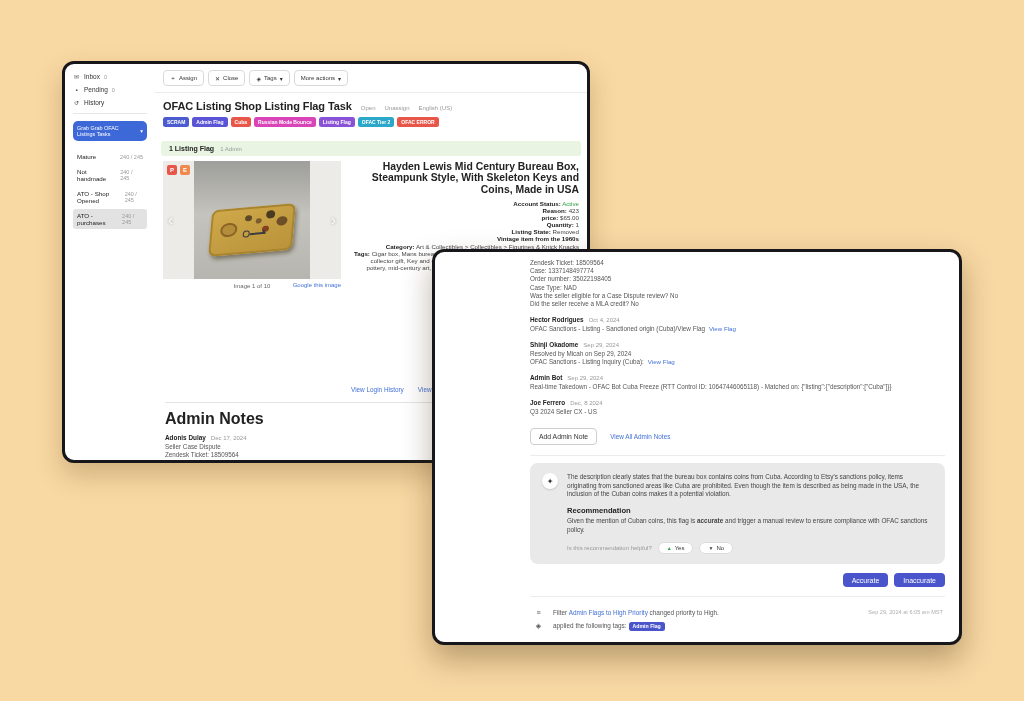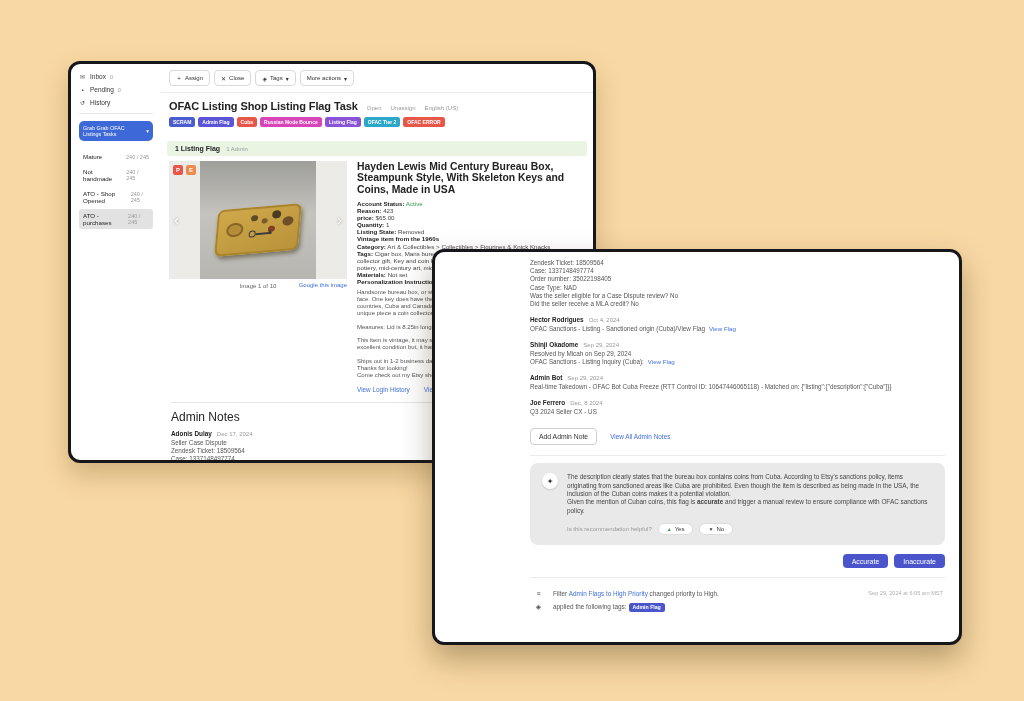--- a/index.html
+++ b/index.html
@@ -9,21 +9,21 @@
     background:#f8d8a3;
     position:relative;
     overflow:hidden;
     color:#2b2b2b;
   }
   .window {
     position:absolute; background:#fff;
     border:3px solid #17171b; border-radius:12px;
     overflow:hidden;
   }
-  #win1 { left:68px; top:61px; width:528px; height:402px;
+  #win1 { left:62px; top:61px; width:528px; height:402px;
           box-shadow:0 12px 26px rgba(92,60,10,.25); }
   #win2 { left:432px; top:249px; width:530px; height:396px;
           box-shadow:0 14px 30px rgba(60,40,8,.35); z-index:5; }
 
   
   .w1-inner { display:flex; height:100%; }
   .sidebar { width:90px; padding:9px 8px; flex:none; font-size:6.5px; }
   .side-item { display:flex; align-items:center; gap:4px; margin-bottom:6px; color:#333; }
   .side-item .icn { font-size:6px; color:#444; width:7px; text-align:center; }
   .side-count { color:#999; font-size:5.5px; }
@@ -77,31 +77,31 @@
     font-size:6px; font-weight:bold; display:flex; align-items:center; justify-content:center; top:4px; }
   .pe.p { left:4px;  background:#e8564a; }
   .pe.e { left:17px; background:#ee8a4e; }
   .chev { position:absolute; top:50%; transform:translateY(-55%); color:#fff;
     font-size:15px; text-shadow:0 0 3px rgba(0,0,0,.4); line-height:1; }
   .chev.l { left:5px; } .chev.r { right:5px; }
   .cap-row { position:relative; height:14px; display:flex; align-items:center; justify-content:center; }
   .cap-row .cap { font-size:6px; color:#666; }
   .google-link { position:absolute; right:0; top:3px; font-size:6px; color:#4270d6; }
 
-  .details { flex:1; min-width:0; }
+  .details { flex:1; min-width:0;text-align:right; }
   .listing-title { font-size:10.4px; font-weight:bold; line-height:11.5px; color:#222; margin-bottom:5px; }
   .field { font-size:6.2px; line-height:7.1px; color:#444; }
   .field b { color:#222; }
   .desc { margin-top:4px; font-size:6px; line-height:6.9px; color:#555; white-space:pre-line; }
   .detail-links { display:flex; gap:14px; margin-top:7px; }
   .detail-links span { font-size:6.4px; color:#4270d6; }
 
   .hr1 { border-top:1px solid #e4e4e4; margin:9px 10px 0; }
   .admin-notes { padding:7px 10px; }
-  .admin-notes h2 { font-size:12px; font-weight:normal; color:#222; margin-bottom:6px; }
+  .admin-notes h2 { font-size:16px; font-weight:bold; color:#222; margin-bottom:6px; }
   .note { margin-bottom:7px; }
   .note-head { font-size:6.4px; }
   .note-head b { color:#222; }
   .note-date { color:#999; font-size:6px; margin-left:5px; }
   .note-body { font-size:6.3px; line-height:8px; color:#555; white-space:pre-line; margin-top:2px; }
   .note-link { color:#4270d6; margin-left:4px; font-size:6.2px; }
 
   
   .w2-inner { padding:7px 14px 0 95px; position:relative; height:100%; }
   .w2-topnote { font-size:6.3px; line-height:8.2px; color:#555; white-space:pre-line; }
@@ -330,20 +330,21 @@
     <div class="addnote-row">
       <button class="addnote-btn">Add Admin Note</button>
       <span class="viewall-link">View All Admin Notes</span>
     </div>
     <div class="hr2"></div>
 
     <div class="ai-panel">
       <div class="ai-icon">✦</div>
       <div class="ai-text">
         <p>The description clearly states that the bureau box contains coins from Cuba. According to Etsy's sanctions policy, items originating from sanctioned areas like Cuba are prohibited. Even though the item is described as being made in the USA, the inclusion of the Cuban coins makes it a potential violation.</p>
+        <h3 class="rec-h">Recommendation</h3>
         <p><span>Given the mention of Cuban coins, this flag is </span><b>accurate</b><span> and trigger a manual review to ensure compliance with OFAC sanctions policy.</span></p>
         <div class="helpful-row">
           <span class="helpful-label">Is this recommendation helpful?</span>
           <button class="pill">
               <span class="up">▲</span>
               <span>Yes</span>
             </button>
           <button class="pill">
               <span class="dn">▼</span>
               <span>No</span>

